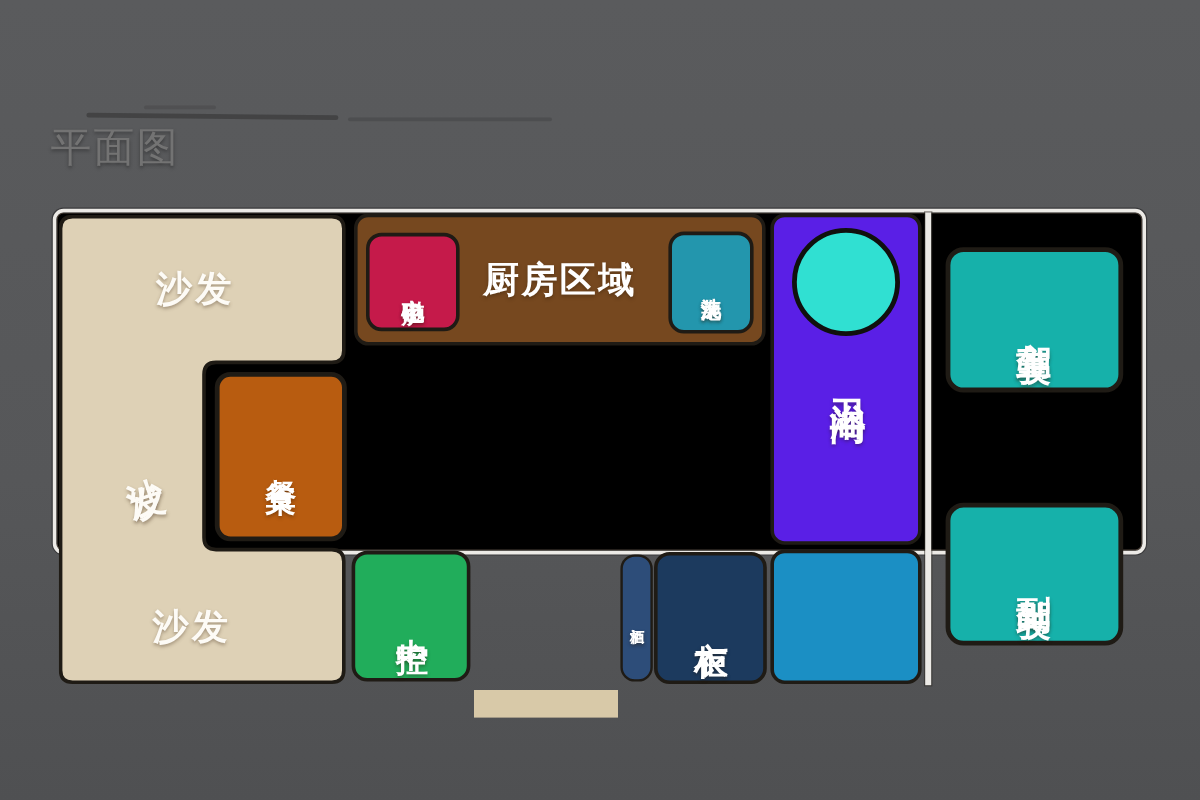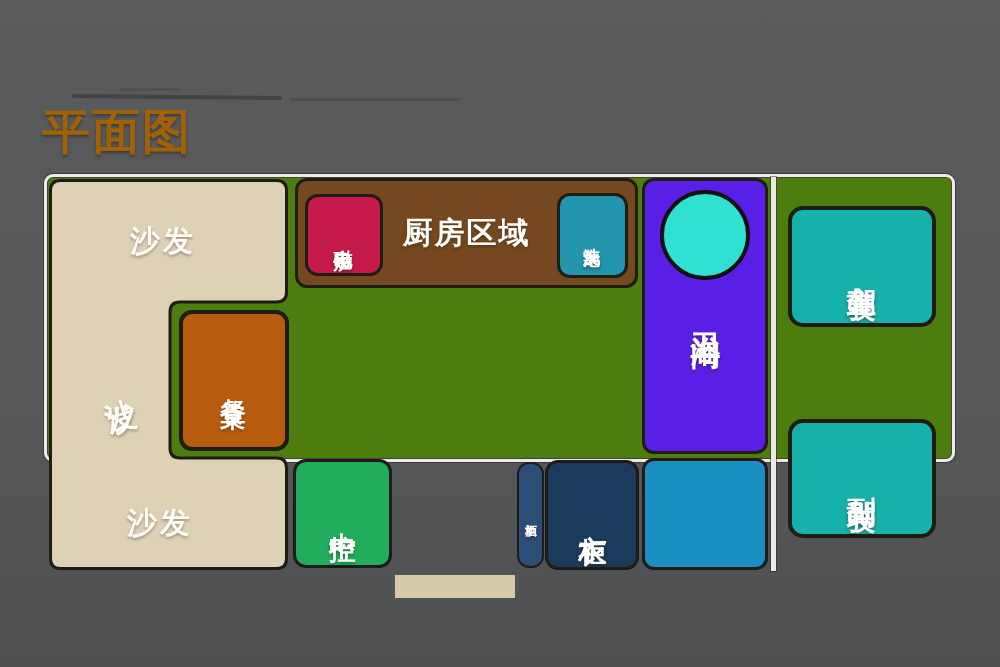--- a/index.html
+++ b/index.html
@@ -11,28 +11,28 @@
   }
 
   
   .smudge { position: absolute; background: rgba(40,40,40,0.45); border-radius: 3px; }
   .smudge.s1 { left: 72px; top: 95px; width: 210px; height: 4px; transform: rotate(.6deg); }
   .smudge.s2 { left: 290px; top: 98px; width: 170px; height: 3px; opacity: .5; }
   .smudge.s3 { left: 120px; top: 88px; width: 60px; height: 3px; opacity: .4; }
 
   .page-title {
     position: absolute; left: 42px; top: 100px;
-    font-size: 48px; font-weight: bold; color: #a16207; letter-spacing: 2px;
+    font-size: 34px; font-weight: normal; color: #737373; letter-spacing: 2px;
     text-shadow: 0 2px 3px rgba(0,0,0,0.35);
   }
 
   
   .plan {
     position: absolute; left: 44px; top: 174px; width: 911px; height: 288px;
-    background: #4d7c0f;
+    background: #000000;
     border: 3px solid #eceae6; border-radius: 9px;
     box-shadow: 0 0 0 1px #3a3a3c, inset 0 0 0 1px #4a4038;
   }
   .plan > * { position: absolute; }
 
   .box {
     border: 3px solid #1f1b15; border-radius: 11px;
     display: flex; align-items: center; justify-content: center;
     color: #fff; font-weight: bold;
     text-shadow: 0 2px 3px rgba(40,25,10,0.35);

